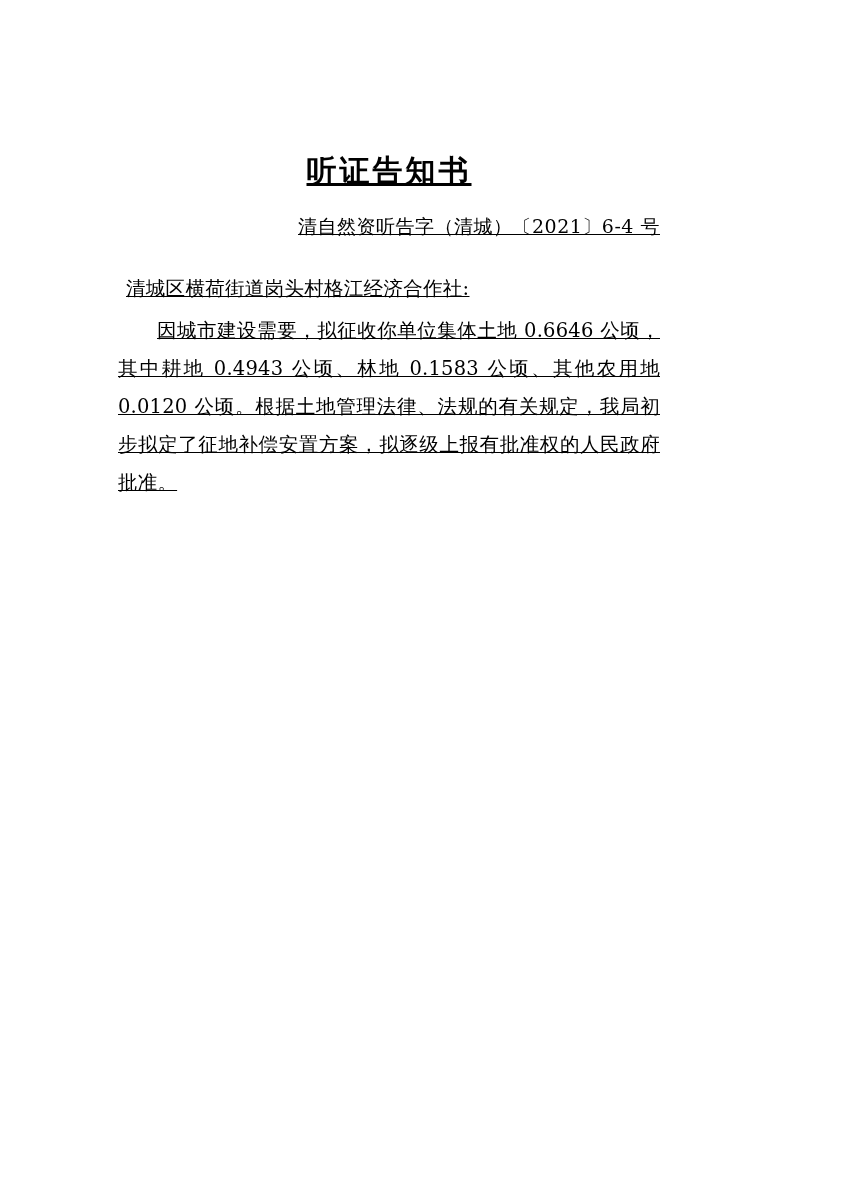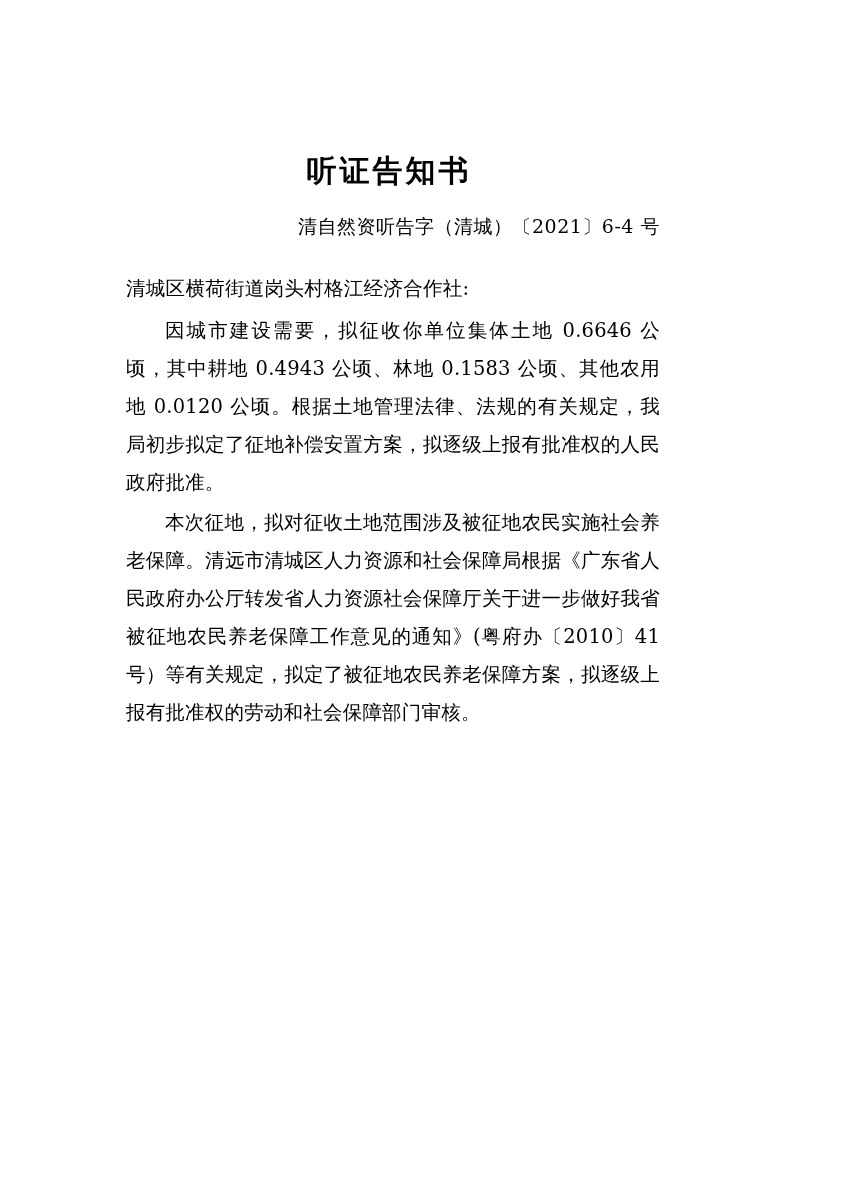--- a/index.html
+++ b/index.html
@@ -14,20 +14,21 @@
     color: #000000;
     position: relative;
     overflow: hidden;
   }
   .page {
     width: 778px;
     height: 1203px;
     box-sizing: border-box;
     padding: 150px 118px 0 118px;
     position: relative;
+    text-decoration: underline;
   }
   .doc-title {
     text-align: center;
     font-size: 30px;
     font-weight: bold;
     letter-spacing: 3px;
     line-height: 1.4;
     margin: 0 0 22px 0;
     font-family: "DejaVu Sans", "Liberation Sans", sans-serif;
   }
@@ -43,34 +44,33 @@
     letter-spacing: 0.3px;
     margin: 0 0 4px 8px;
     line-height: 1.95;
   }
   .para {
     font-size: 19.5px;
     line-height: 1.95;
     text-align: justify;
     text-justify: inter-ideograph;
     text-indent: 2em;
-    margin: 0 0 2px 8px;
+    margin: 0 0 2px 0;
     letter-spacing: 0.2px;
   }
   .para-last {
     margin-bottom: 0;
   }
 </style>
 </head>
 <body>
 
 <div class="page">
 
   <h1 class="doc-title">听证告知书</h1>
 
   <div class="doc-number">清自然资听告字（清城）〔2021〕6-4 号</div>
 
   <div class="recipient">清城区横荷街道岗头村格江经济合作社:</div>
 
   <p class="para">因城市建设需要，拟征收你单位集体土地 0.6646 公顷，其中耕地 0.4943 公顷、林地 0.1583 公顷、其他农用地 0.0120 公顷。根据土地管理法律、法规的有关规定，我局初步拟定了征地补偿安置方案，拟逐级上报有批准权的人民政府批准。</p>
-  <p class="para">本次征地，拟对征收土地范围涉及被征地农民实施社会养老保障。清远市清城区人力资源和社会保障局根据《广东省人民政府办公厅转发省人力资源社会保障厅关于进一步做好我省被征地农民养老保障工作意见的通知》(粤府办〔2010〕41 号）等有关规定，拟定了被征地农民养老保障方案，拟逐级上报有批准权的劳动和社会保障部门审核。</p>
 
 </div>
 
 </body></html>

